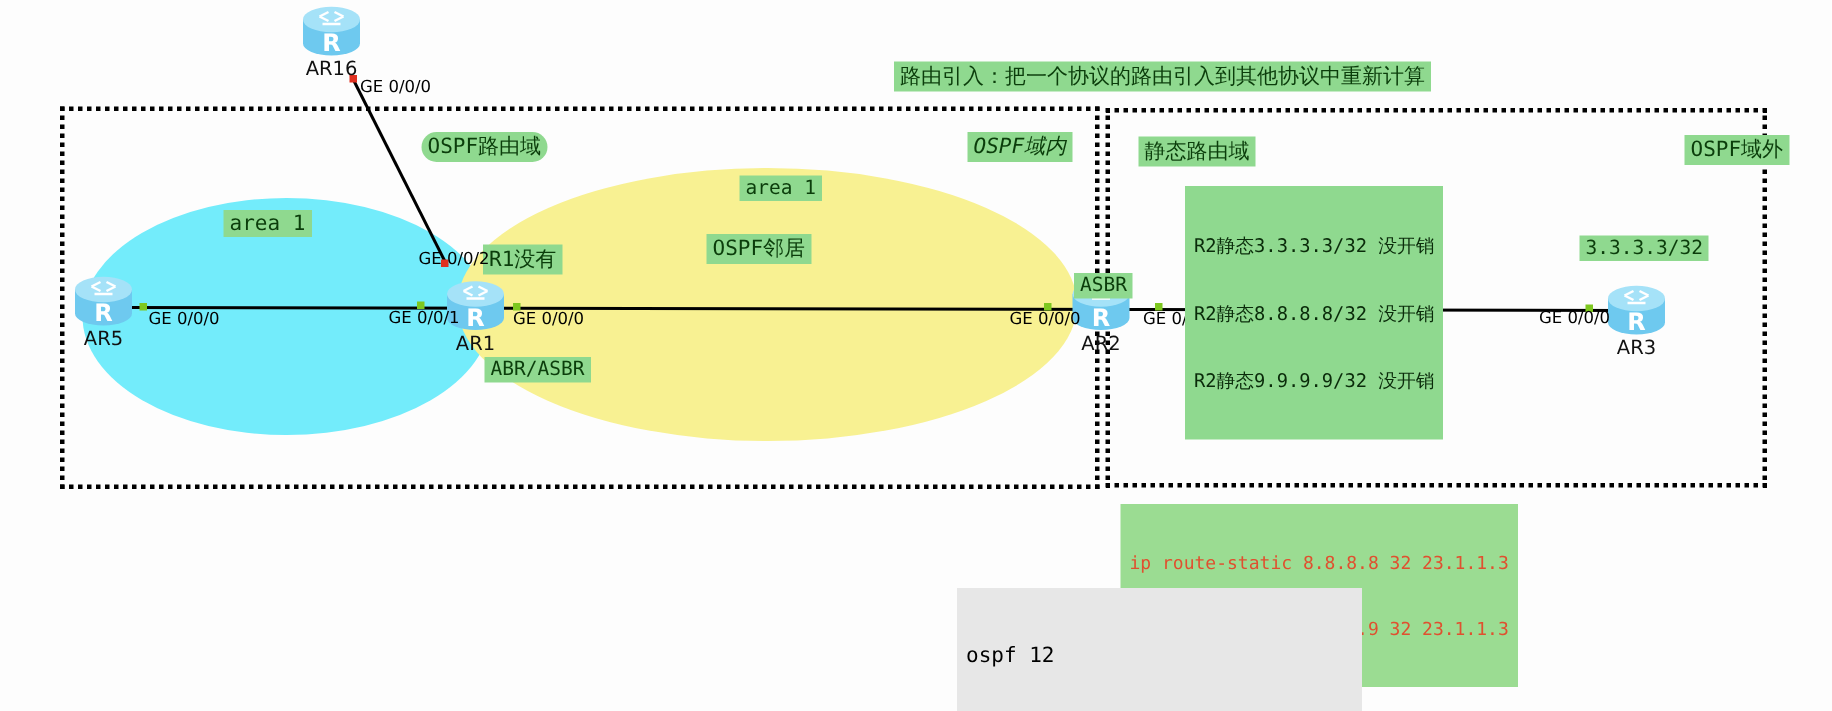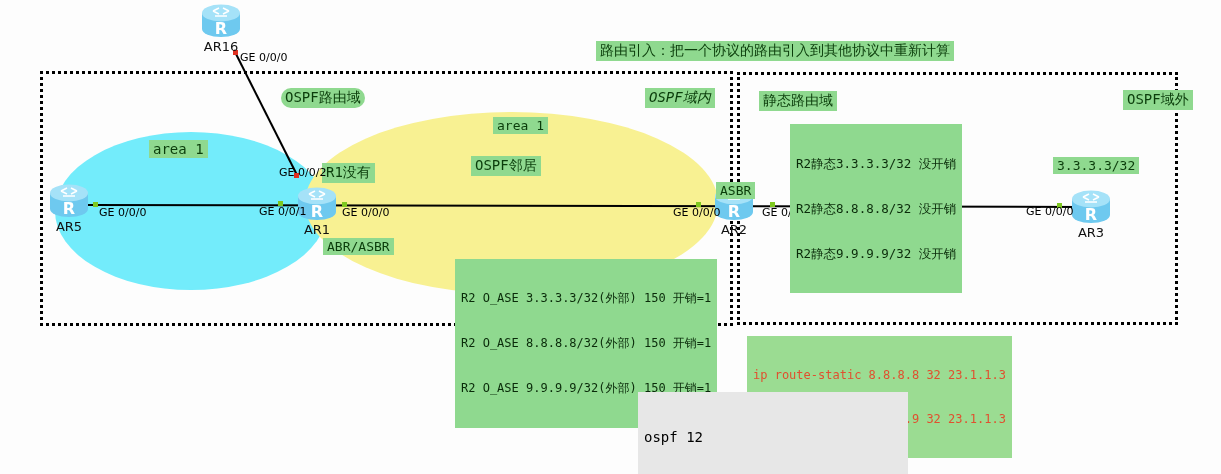--- a/index.html
+++ b/index.html
@@ -136,25 +136,20 @@
   <div class="iface" style="left:673px;top:206px;">GE 0/0/0</div>
   <div class="iface" style="left:762px;top:206px;">GE 0/0/1</div>
   <div class="iface" style="left:1026px;top:205px;">GE 0/0/0</div>
 
   <div class="noteblock blk" style="left:790px;top:124px;font-size:12.5px;">
     <div>R2静态3.3.3.3/32 没开销</div>
     <div>R2静态8.8.8.8/32 没开销</div>
     <div>R2静态9.9.9.9/32 没开销</div>
   </div>
 
-  <div class="noteblock" style="left:455px;top:259px;">
-    <div>R2 O_ASE 3.3.3.3/32(外部) 150 开销=1</div>
-    <div>R2 O_ASE 8.8.8.8/32(外部) 150 开销=1</div>
-    <div>R2 O_ASE 9.9.9.9/32(外部) 150 开销=1</div>
-  </div>
 
   <div class="cliblock" style="left:747px;top:336px;">
     <div>ip route-static 8.8.8.8 32 23.1.1.3</div>
     <div>ip route-static 9.9.9.9 32 23.1.1.3</div>
   </div>
 
   <div class="grayblock">
     <div>ospf 12</div>
     
     

